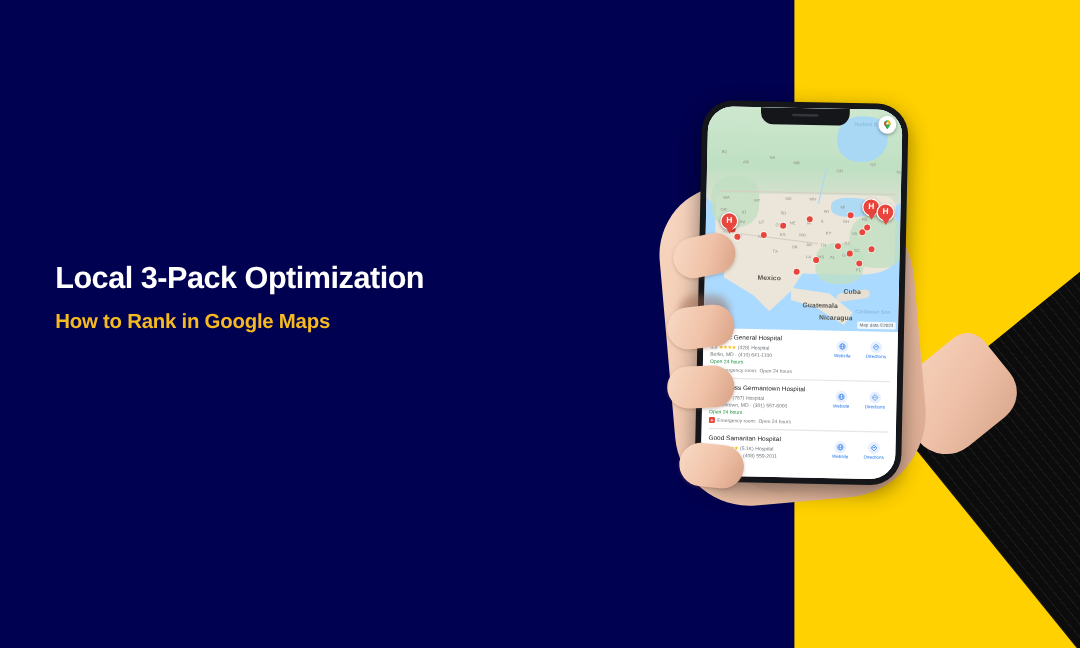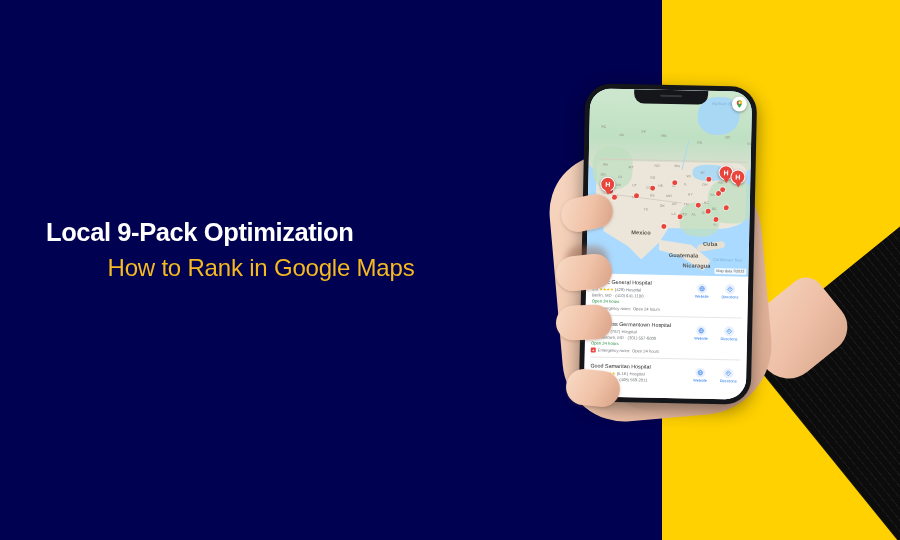--- a/index.html
+++ b/index.html
@@ -14,22 +14,22 @@
   .bg-navy{position:absolute;left:0;top:0;width:662px;height:540px;background:#000150;}
   .bg-yellow{position:absolute;left:662px;top:0;width:238px;height:540px;background:#FFD100;}
 
   
   .headline{position:absolute;left:46px;top:216px;width:430px;}
   .h-line{
     color:#ffffff;font-size:25.5px;font-weight:bold;
     letter-spacing:-0.4px;line-height:32px;white-space:nowrap;
   }
   .h-sub{
-    color:#F5B921;font-size:24px;font-weight:normal;
-    letter-spacing:-0.2px;line-height:32px;margin-top:4px;white-space:nowrap;text-align:center;
+    color:#F5B921;font-size:17px;font-weight:bold;
+    letter-spacing:-0.2px;line-height:32px;margin-top:4px;white-space:nowrap;
   }
 
   
   .sleeve{
     position:absolute;left:745px;top:352px;width:230px;height:260px;
     background:#0c0c0c;
     transform:rotate(-39deg);transform-origin:top left;
     border-radius:26px 10px 0 0;
   }
   .sleeve-rib{
@@ -206,21 +206,21 @@
 </style>
 </head>
 <body>
 
 <div class="stage">
 
   <div class="bg-navy"></div>
   <div class="bg-yellow"></div>
 
   <div class="headline">
-    <div class="h-line">Local 9-Pack Optimization</div>
+    <div class="h-line">Local 3-Pack Optimization</div>
     <div class="h-sub">How to Rank in Google Maps</div>
   </div>
 
   <div class="sleeve">
     <div class="sleeve-rib"></div>
   </div>
   <div class="wrist"></div>
 
   <div class="palm"></div>
   <div class="palm-shade"></div>

